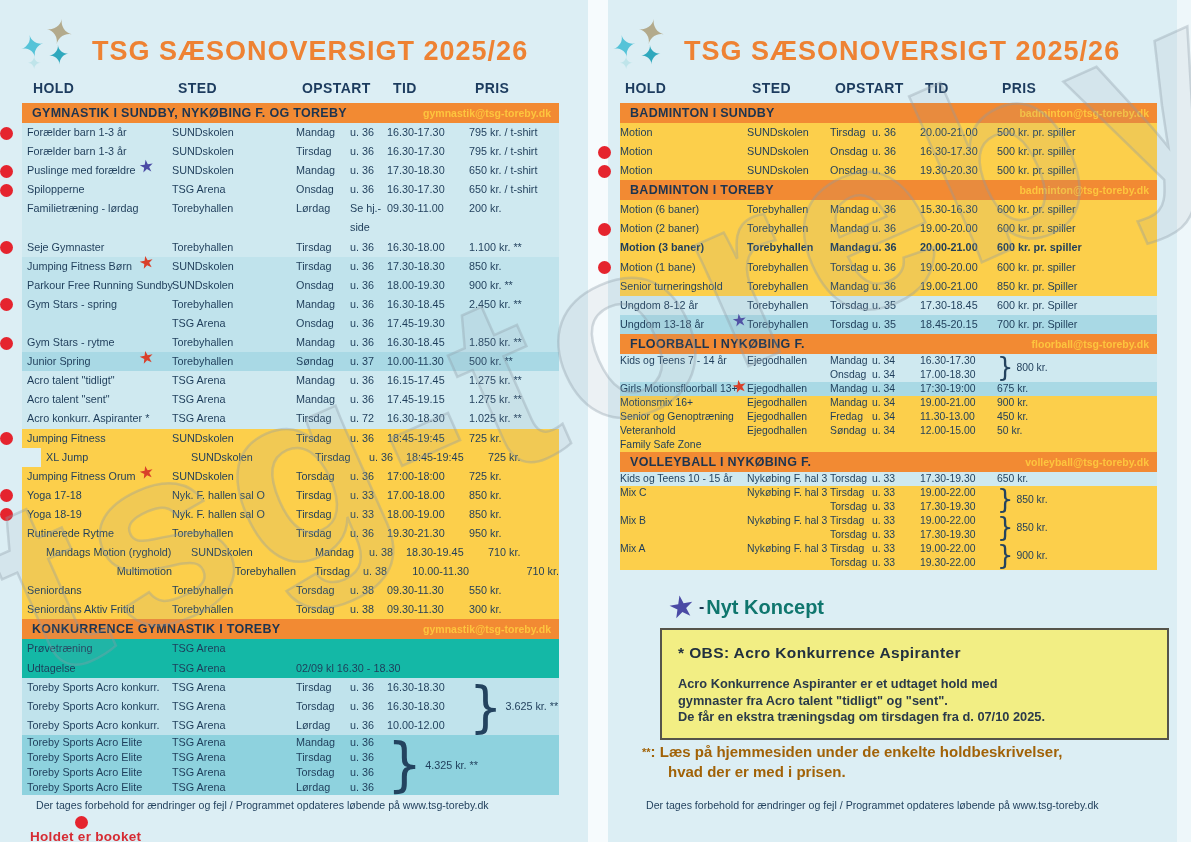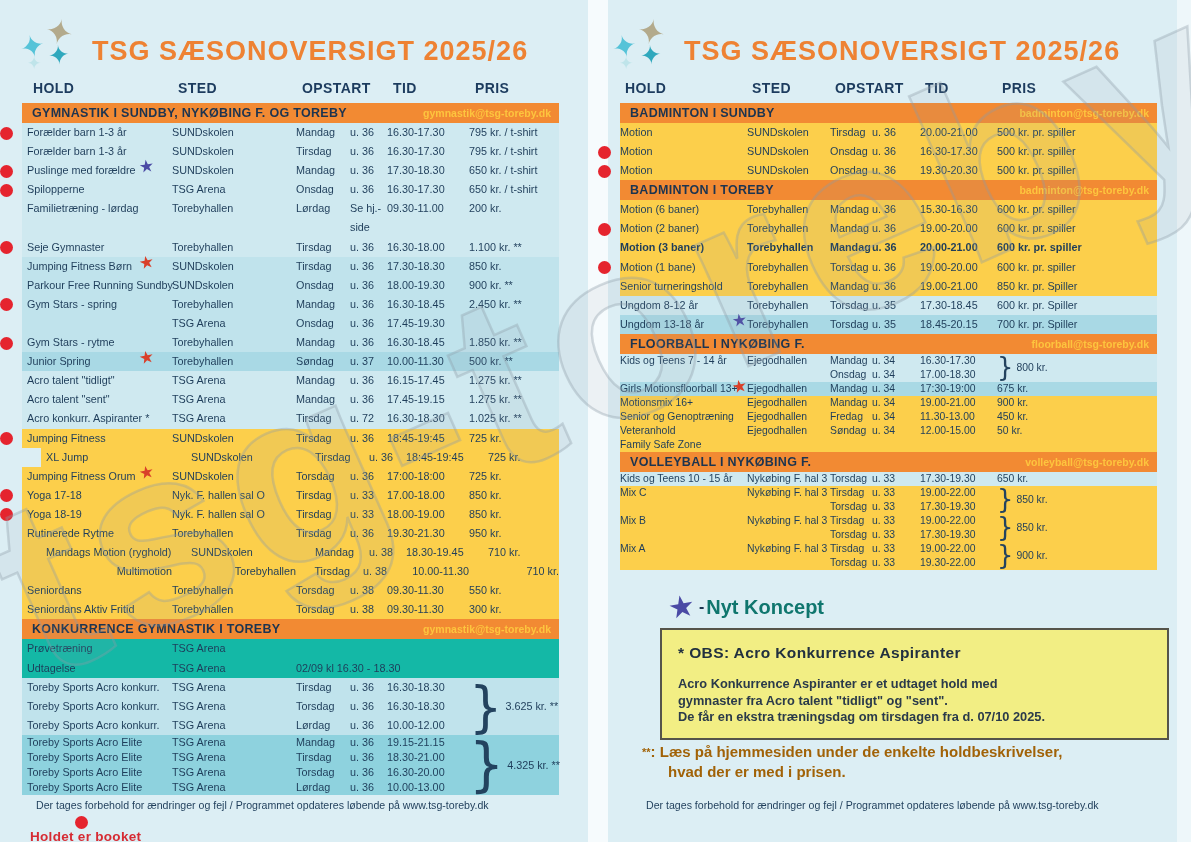--- a/index.html
+++ b/index.html
@@ -618,26 +618,20 @@
           <span class="ln">Tirsdag</span>
           <span class="ln">Torsdag</span>
           <span class="ln">Lørdag</span>
         </div>
         <div class="cell week-cell">
           <span class="ln">u. 36</span>
           <span class="ln">u. 36</span>
           <span class="ln">u. 36</span>
           <span class="ln">u. 36</span>
         </div>
-        <div class="cell tid-cell">
-          <span class="ln">19.15-21.15</span>
-          <span class="ln">18.30-21.00</span>
-          <span class="ln">16.30-20.00</span>
-          <span class="ln">10.00-13.00</span>
-        </div>
         <div class="cell pris-cell braced">
           <span class="brace" style="font-size: 55.2px;">}</span>
           <span class="price">4.325 kr. **</span>
         </div>
       </div>
     </div>
   <div class="footer" style="left:36px;top:799px;">Der tages forbehold for ændringer og fejl / Programmet opdateres løbende på www.tsg-toreby.dk</div>
   <div class="legend" style="left:30px;top:816px;">
     <span class="ldot"></span>
     <span class="ltext">Holdet er booket</span>

